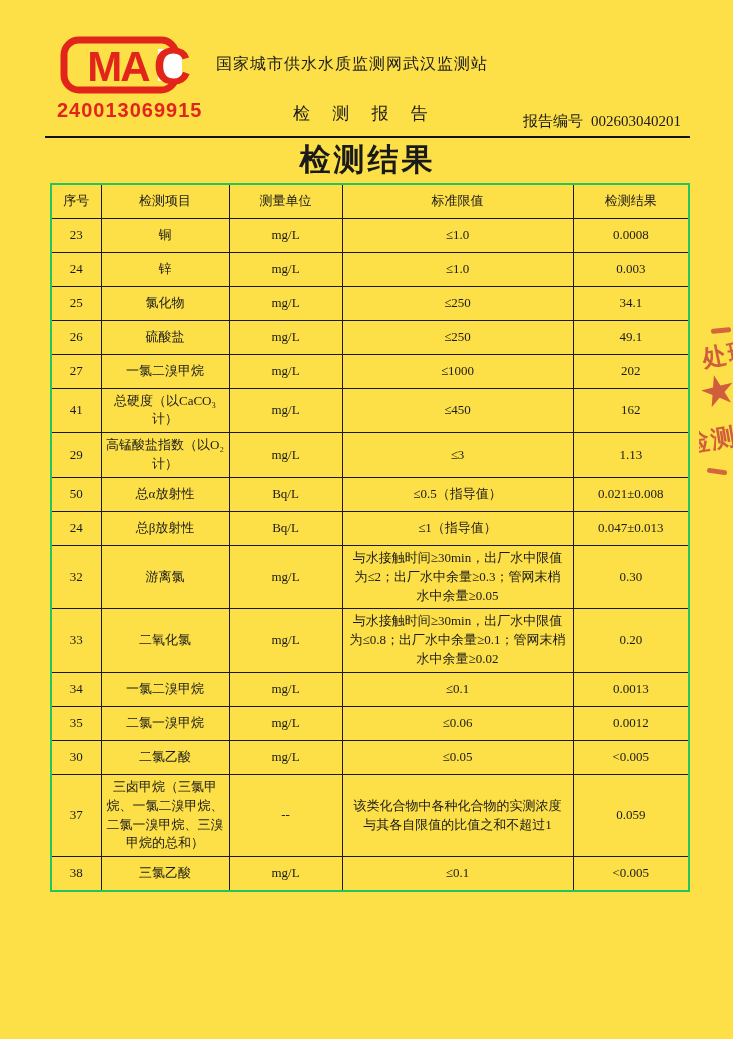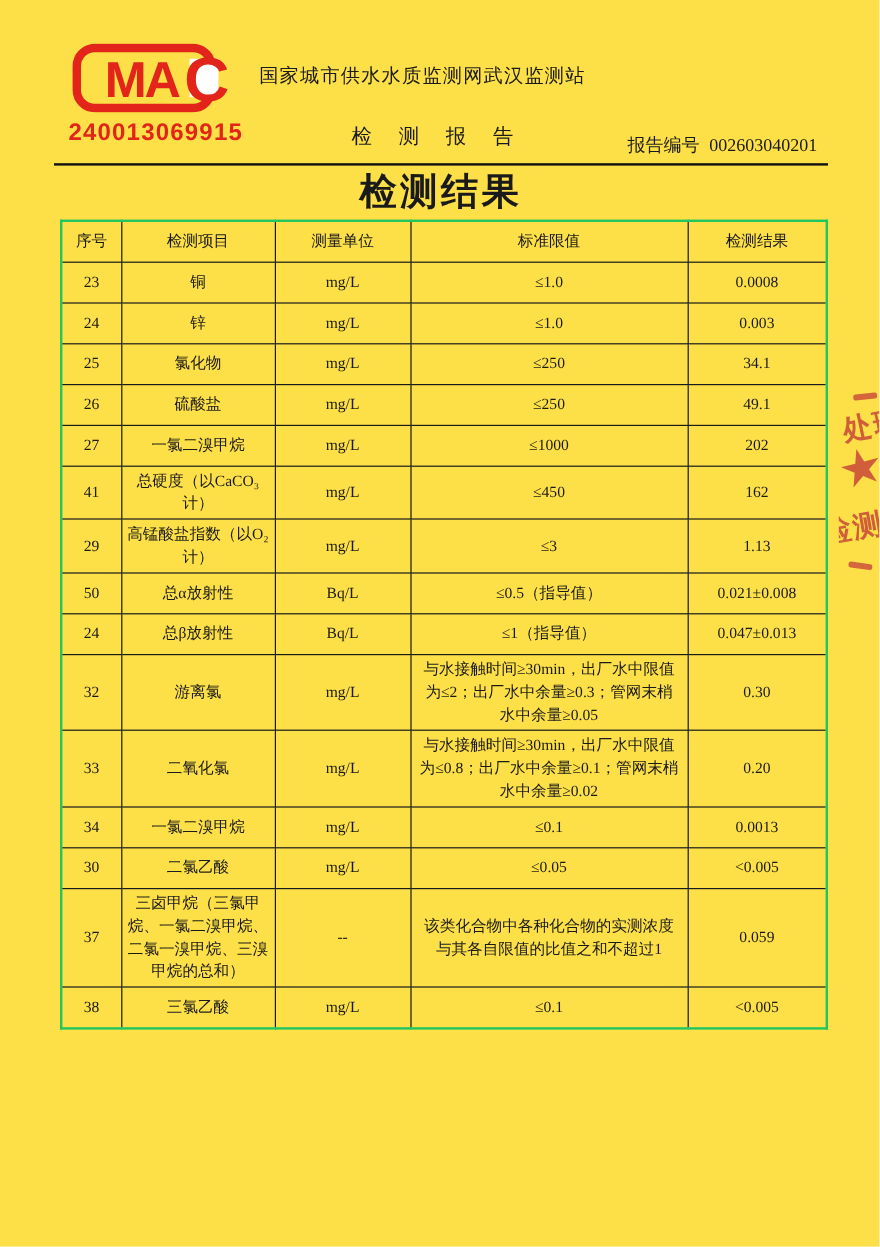--- a/index.html
+++ b/index.html
@@ -183,20 +183,27 @@
       <td class="c-result">0.20</td>
     </tr>
           <tr>
       <td class="c-no">34</td>
       <td class="c-item">一氯二溴甲烷</td>
       <td class="c-unit">mg/L</td>
       <td class="c-limit">≤0.1</td>
       <td class="c-result">0.0013</td>
     </tr>
           <tr>
+      <td class="c-no">35</td>
+      <td class="c-item">二氯一溴甲烷</td>
+      <td class="c-unit">mg/L</td>
+      <td class="c-limit">≤0.06</td>
+      <td class="c-result">0.0012</td>
+    </tr>
+          <tr>
       <td class="c-no">30</td>
       <td class="c-item">二氯乙酸</td>
       <td class="c-unit">mg/L</td>
       <td class="c-limit">≤0.05</td>
       <td class="c-result">&lt;0.005</td>
     </tr>
           <tr>
       <td class="c-no">37</td>
       <td class="c-item">三卤甲烷（三氯甲烷、一氯二溴甲烷、二氯一溴甲烷、三溴甲烷的总和）</td>
       <td class="c-unit">--</td>

